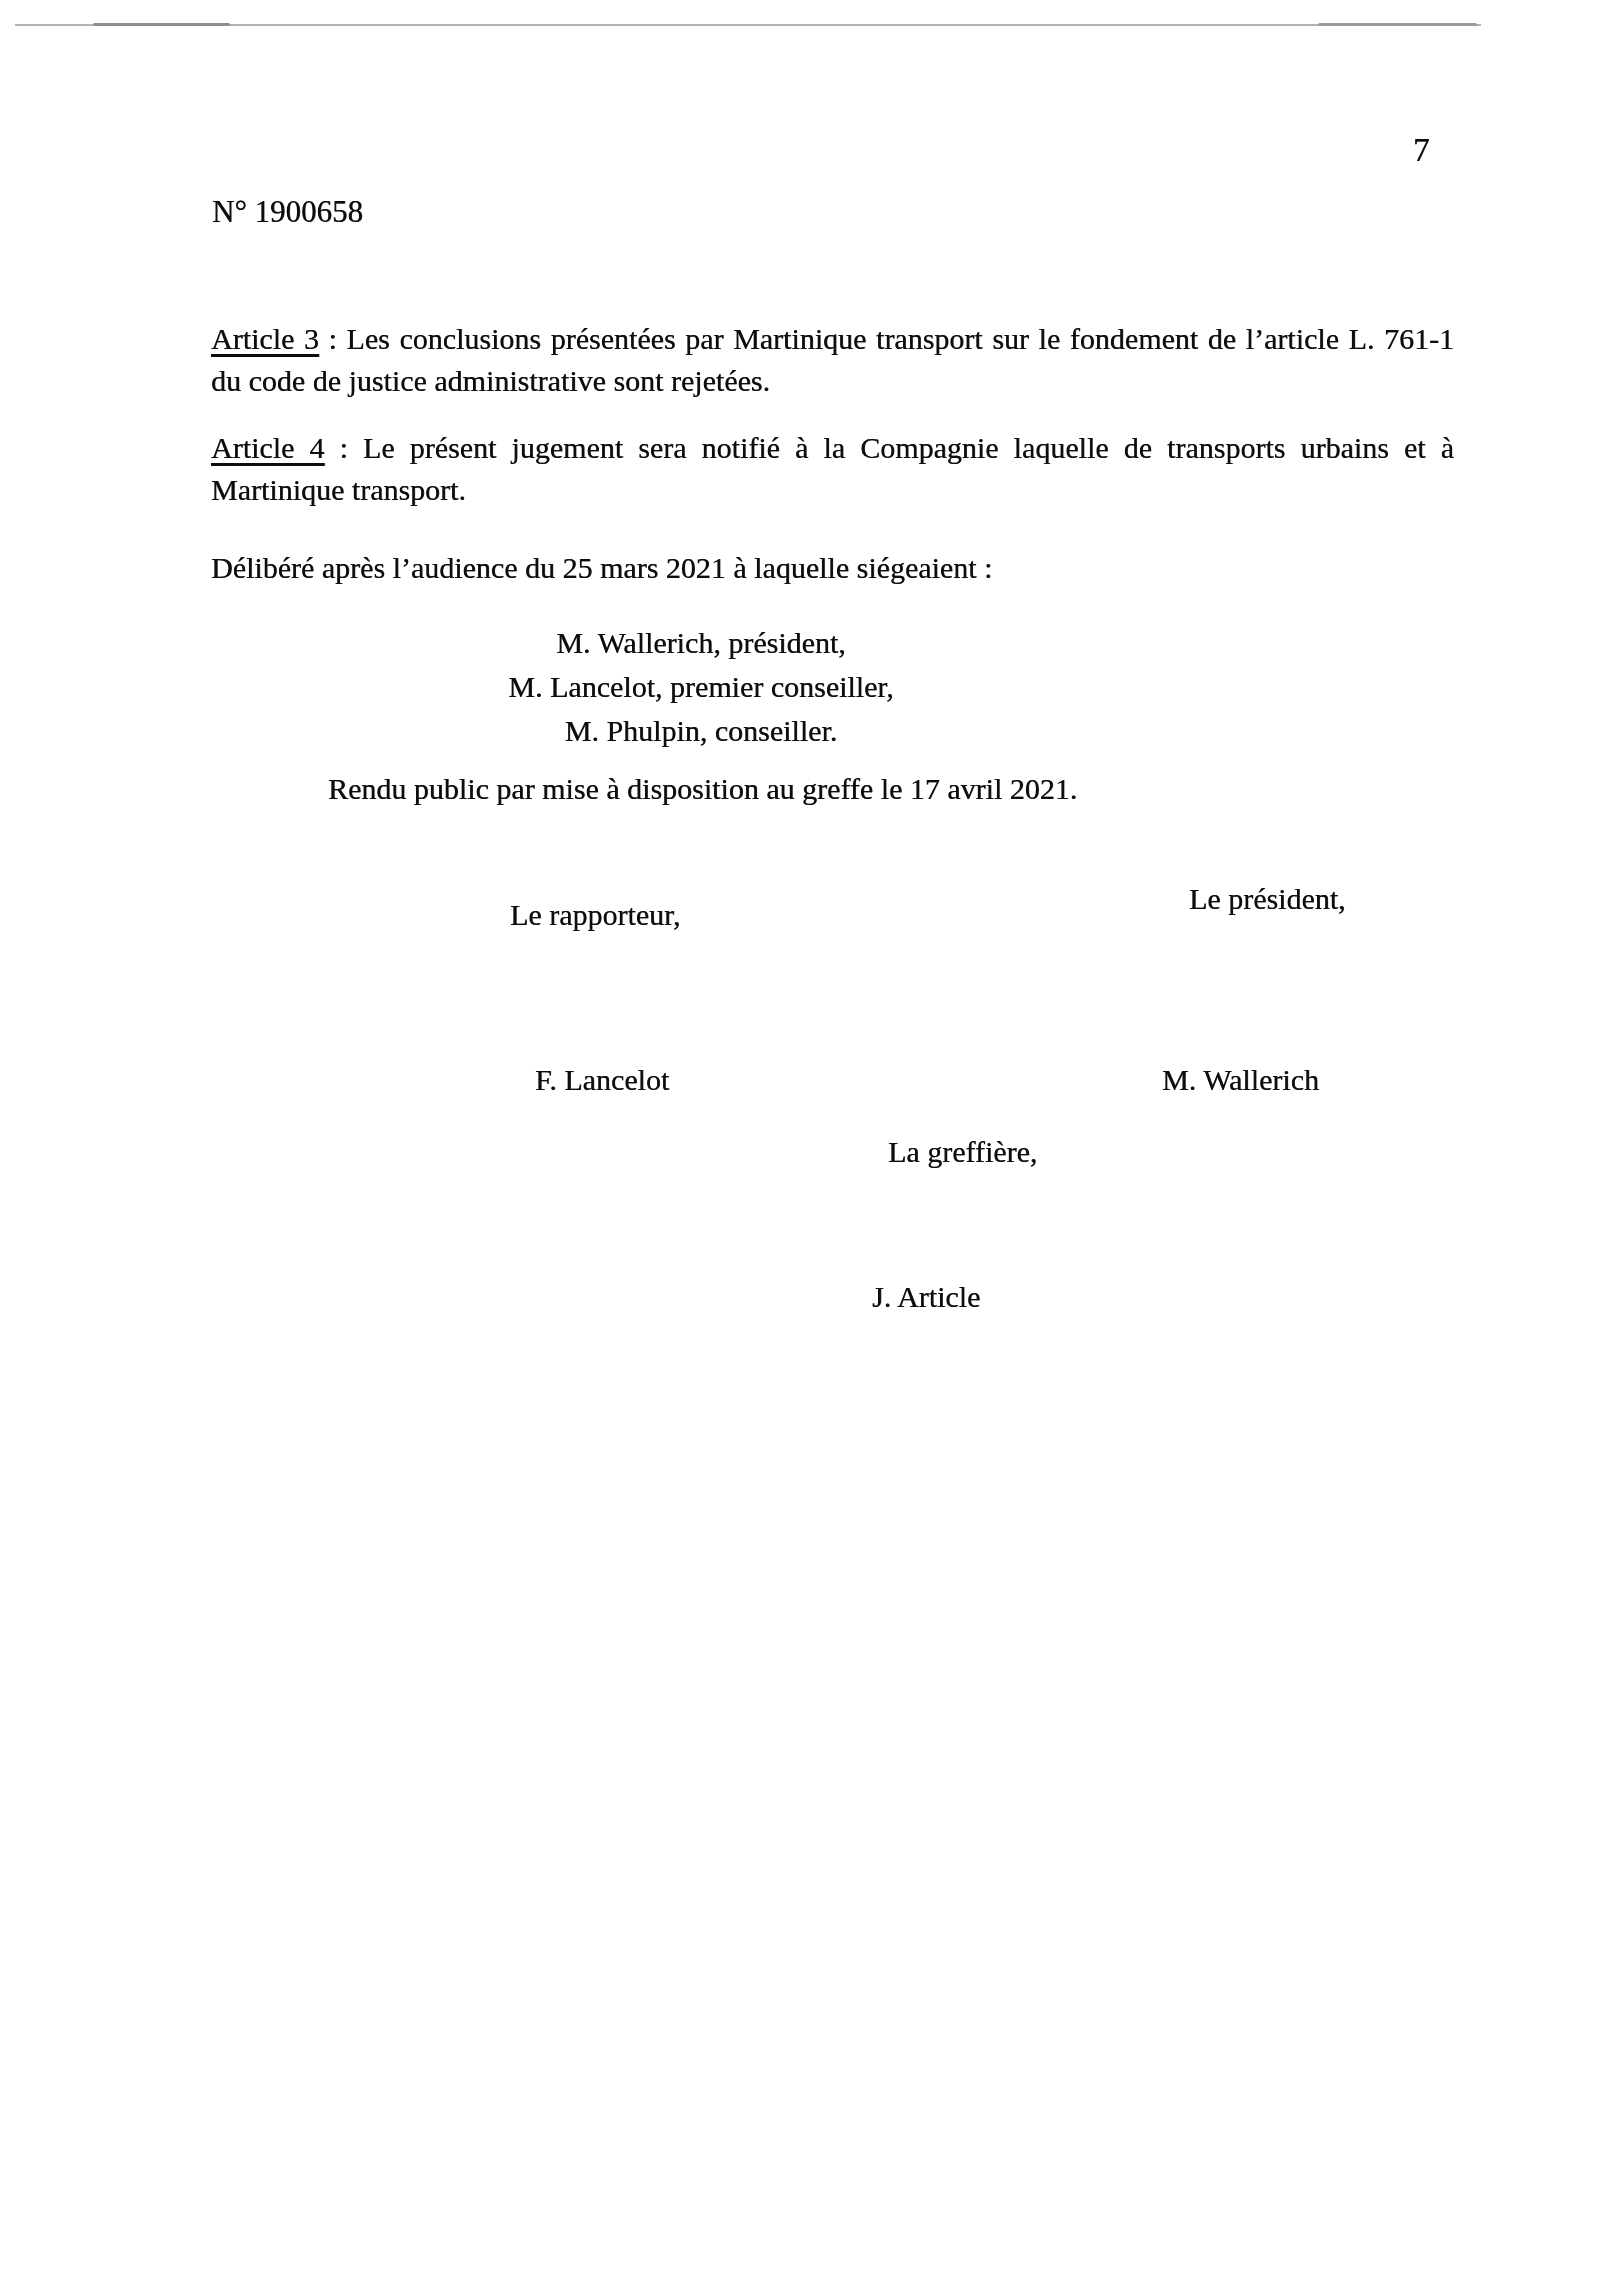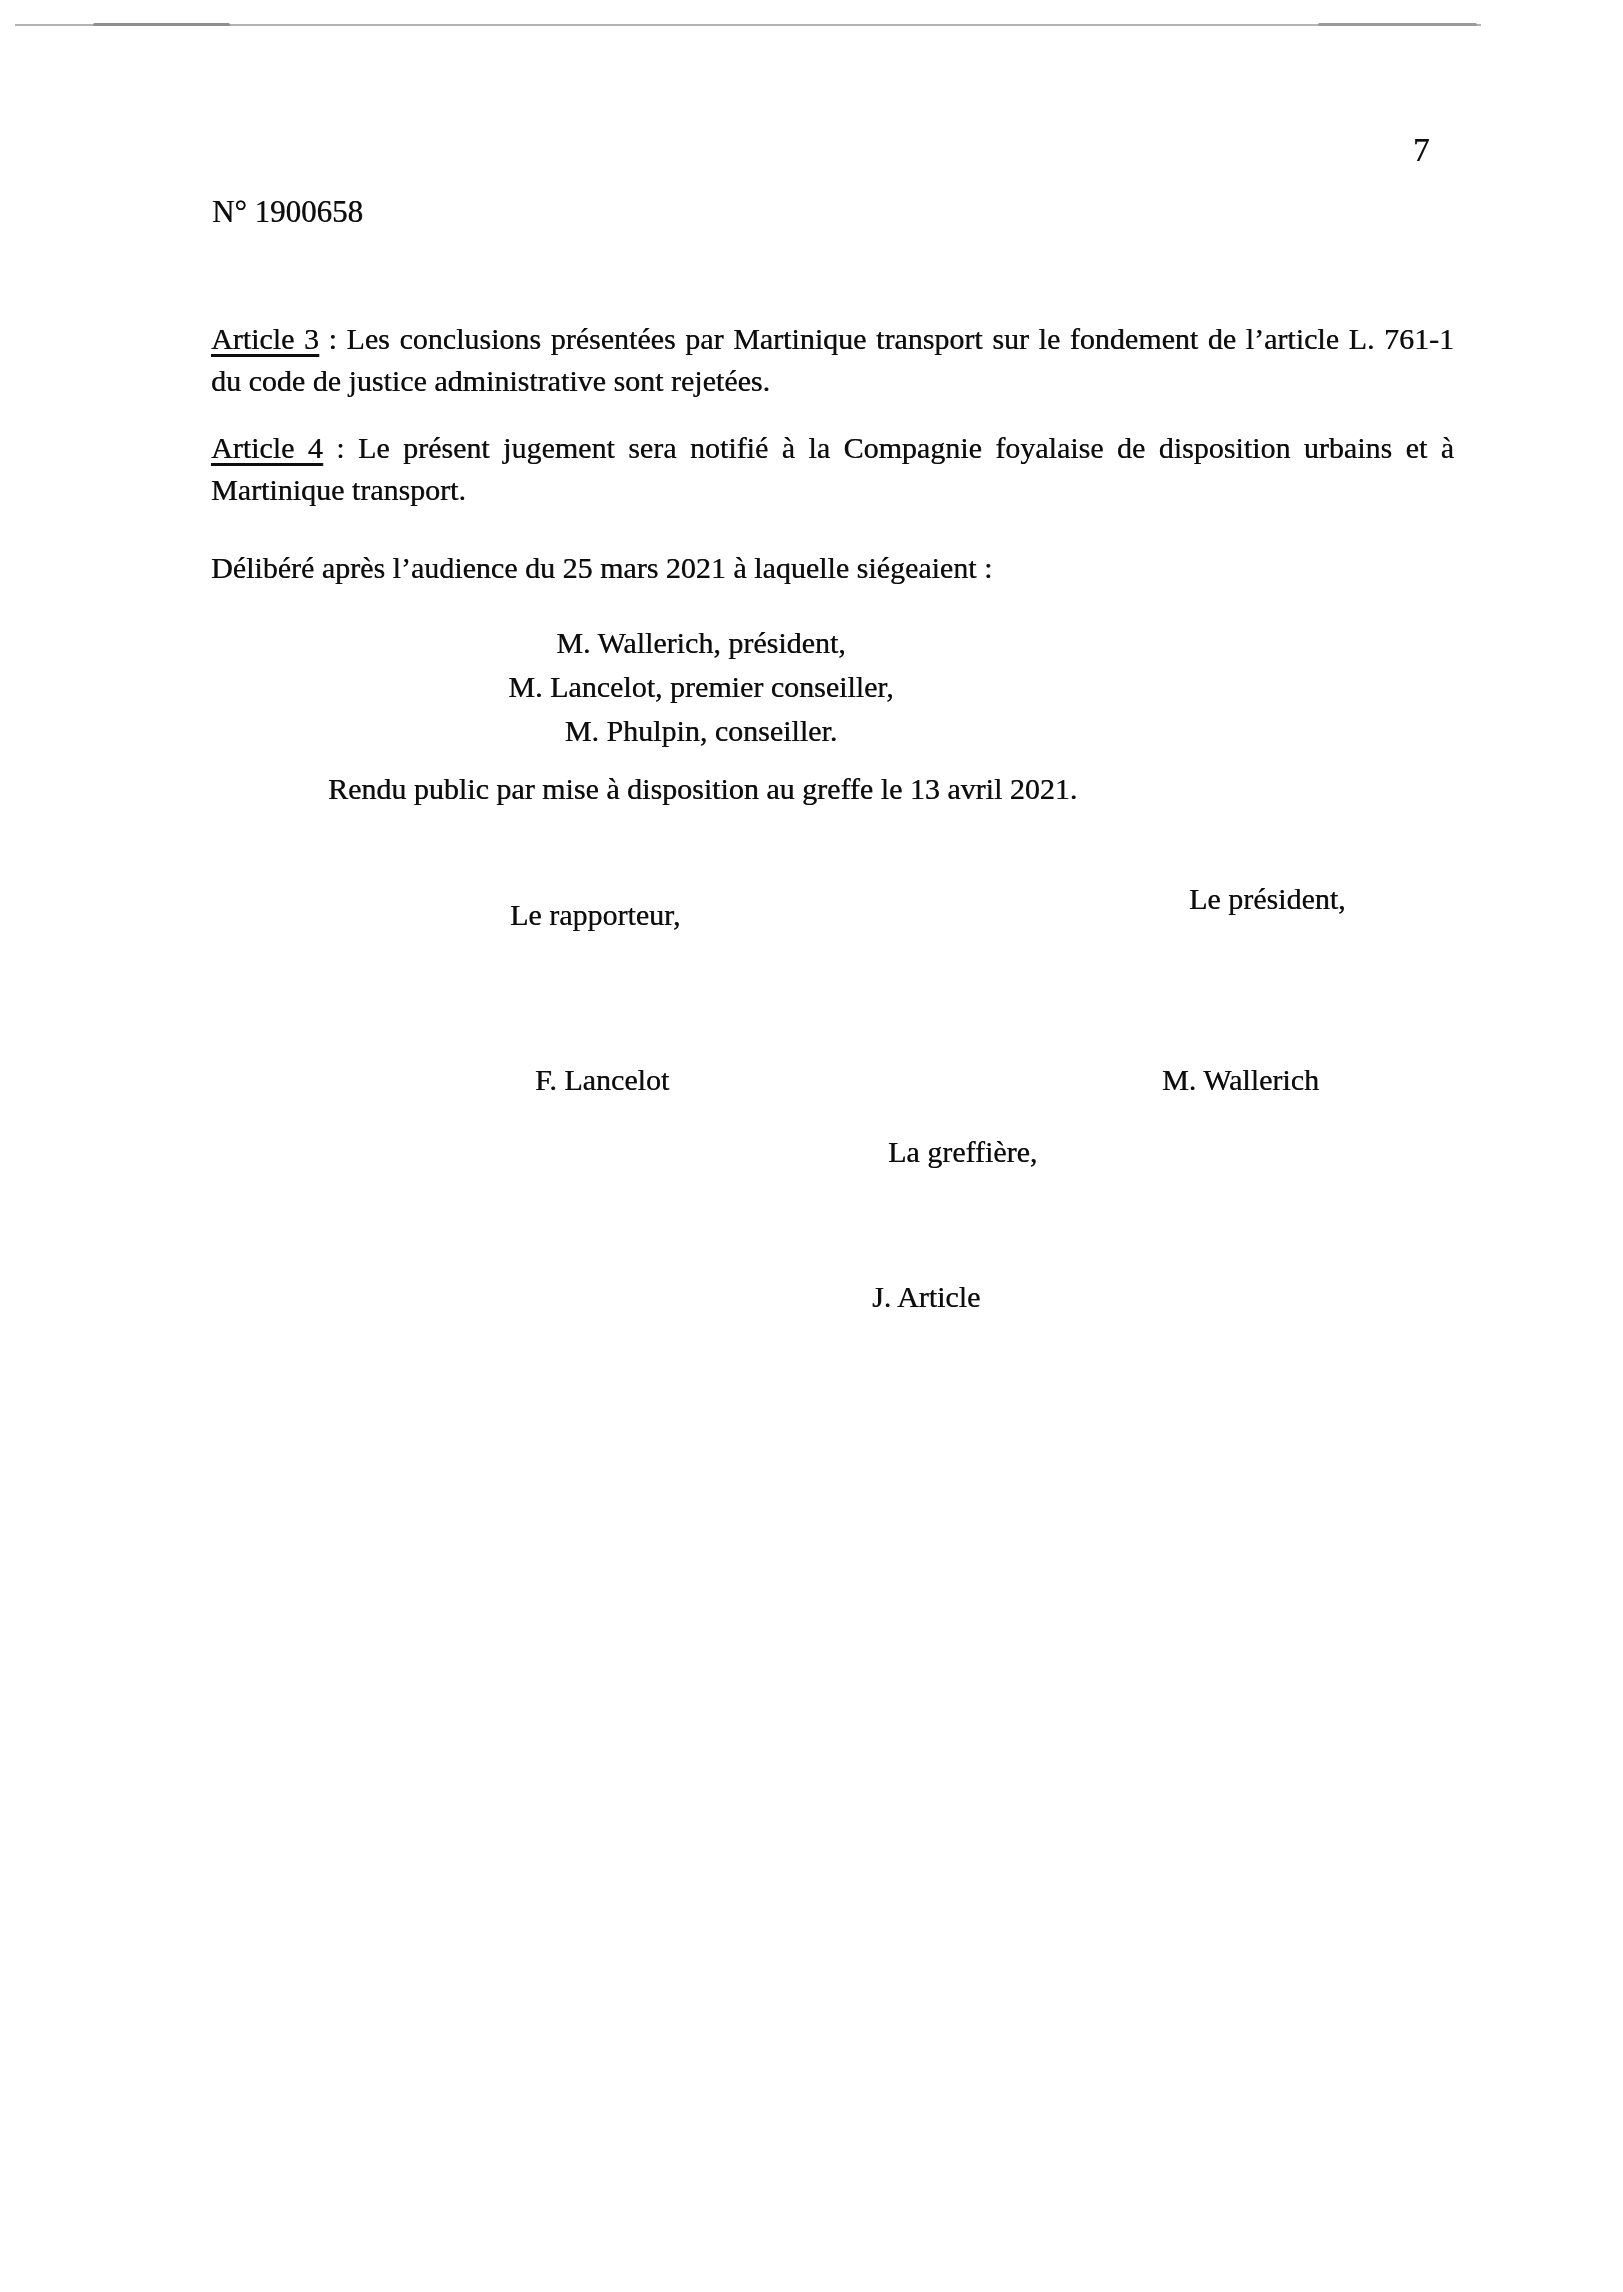--- a/index.html
+++ b/index.html
@@ -66,31 +66,31 @@
 
   <div class="scanline"></div>
   <div class="scanline-seg1"></div>
   <div class="scanline-seg2"></div>
 
   <div class="abs page-number">7</div>
   <div class="abs case-number">N° 1900658</div>
 
   <p class="abs para article-3"><span class="article-label">Article 3</span><span> : Les conclusions présentées par Martinique transport sur le fondement de l’article L. 761-1 du code de justice administrative sont rejetées.</span></p>
 
-  <p class="abs para article-4"><span class="article-label">Article 4</span><span> : Le présent jugement sera notifié à la Compagnie foyalaise de disposition urbains et à Martinique transport.</span></p>
+  <p class="abs para article-4"><span class="article-label">Article 4</span><span> : Le présent jugement sera notifié à la Compagnie laquelle de transports urbains et à Martinique transport.</span></p>
 
   <div class="abs deliberation-intro">Délibéré après l’audience du 25 mars 2021 à laquelle siégeaient :</div>
 
   <div class="abs members">
     <div>M. Wallerich, président,</div>
     <div>M. Lancelot, premier conseiller,</div>
     <div>M. Phulpin, conseiller.</div>
   </div>
 
-  <div class="abs publication">Rendu public par mise à disposition au greffe le 13 avril 2021.</div>
+  <div class="abs publication">Rendu public par mise à disposition au greffe le 17 avril 2021.</div>
 
   <div class="abs sig-rapporteur-title">Le rapporteur,</div>
   <div class="abs sig-president-title">Le président,</div>
   <div class="abs sig-rapporteur-name">F. Lancelot</div>
   <div class="abs sig-president-name">M. Wallerich</div>
   <div class="abs sig-greffier-title">La greffière,</div>
   <div class="abs sig-greffier-name">J. Article</div>
 
 
 </div>

